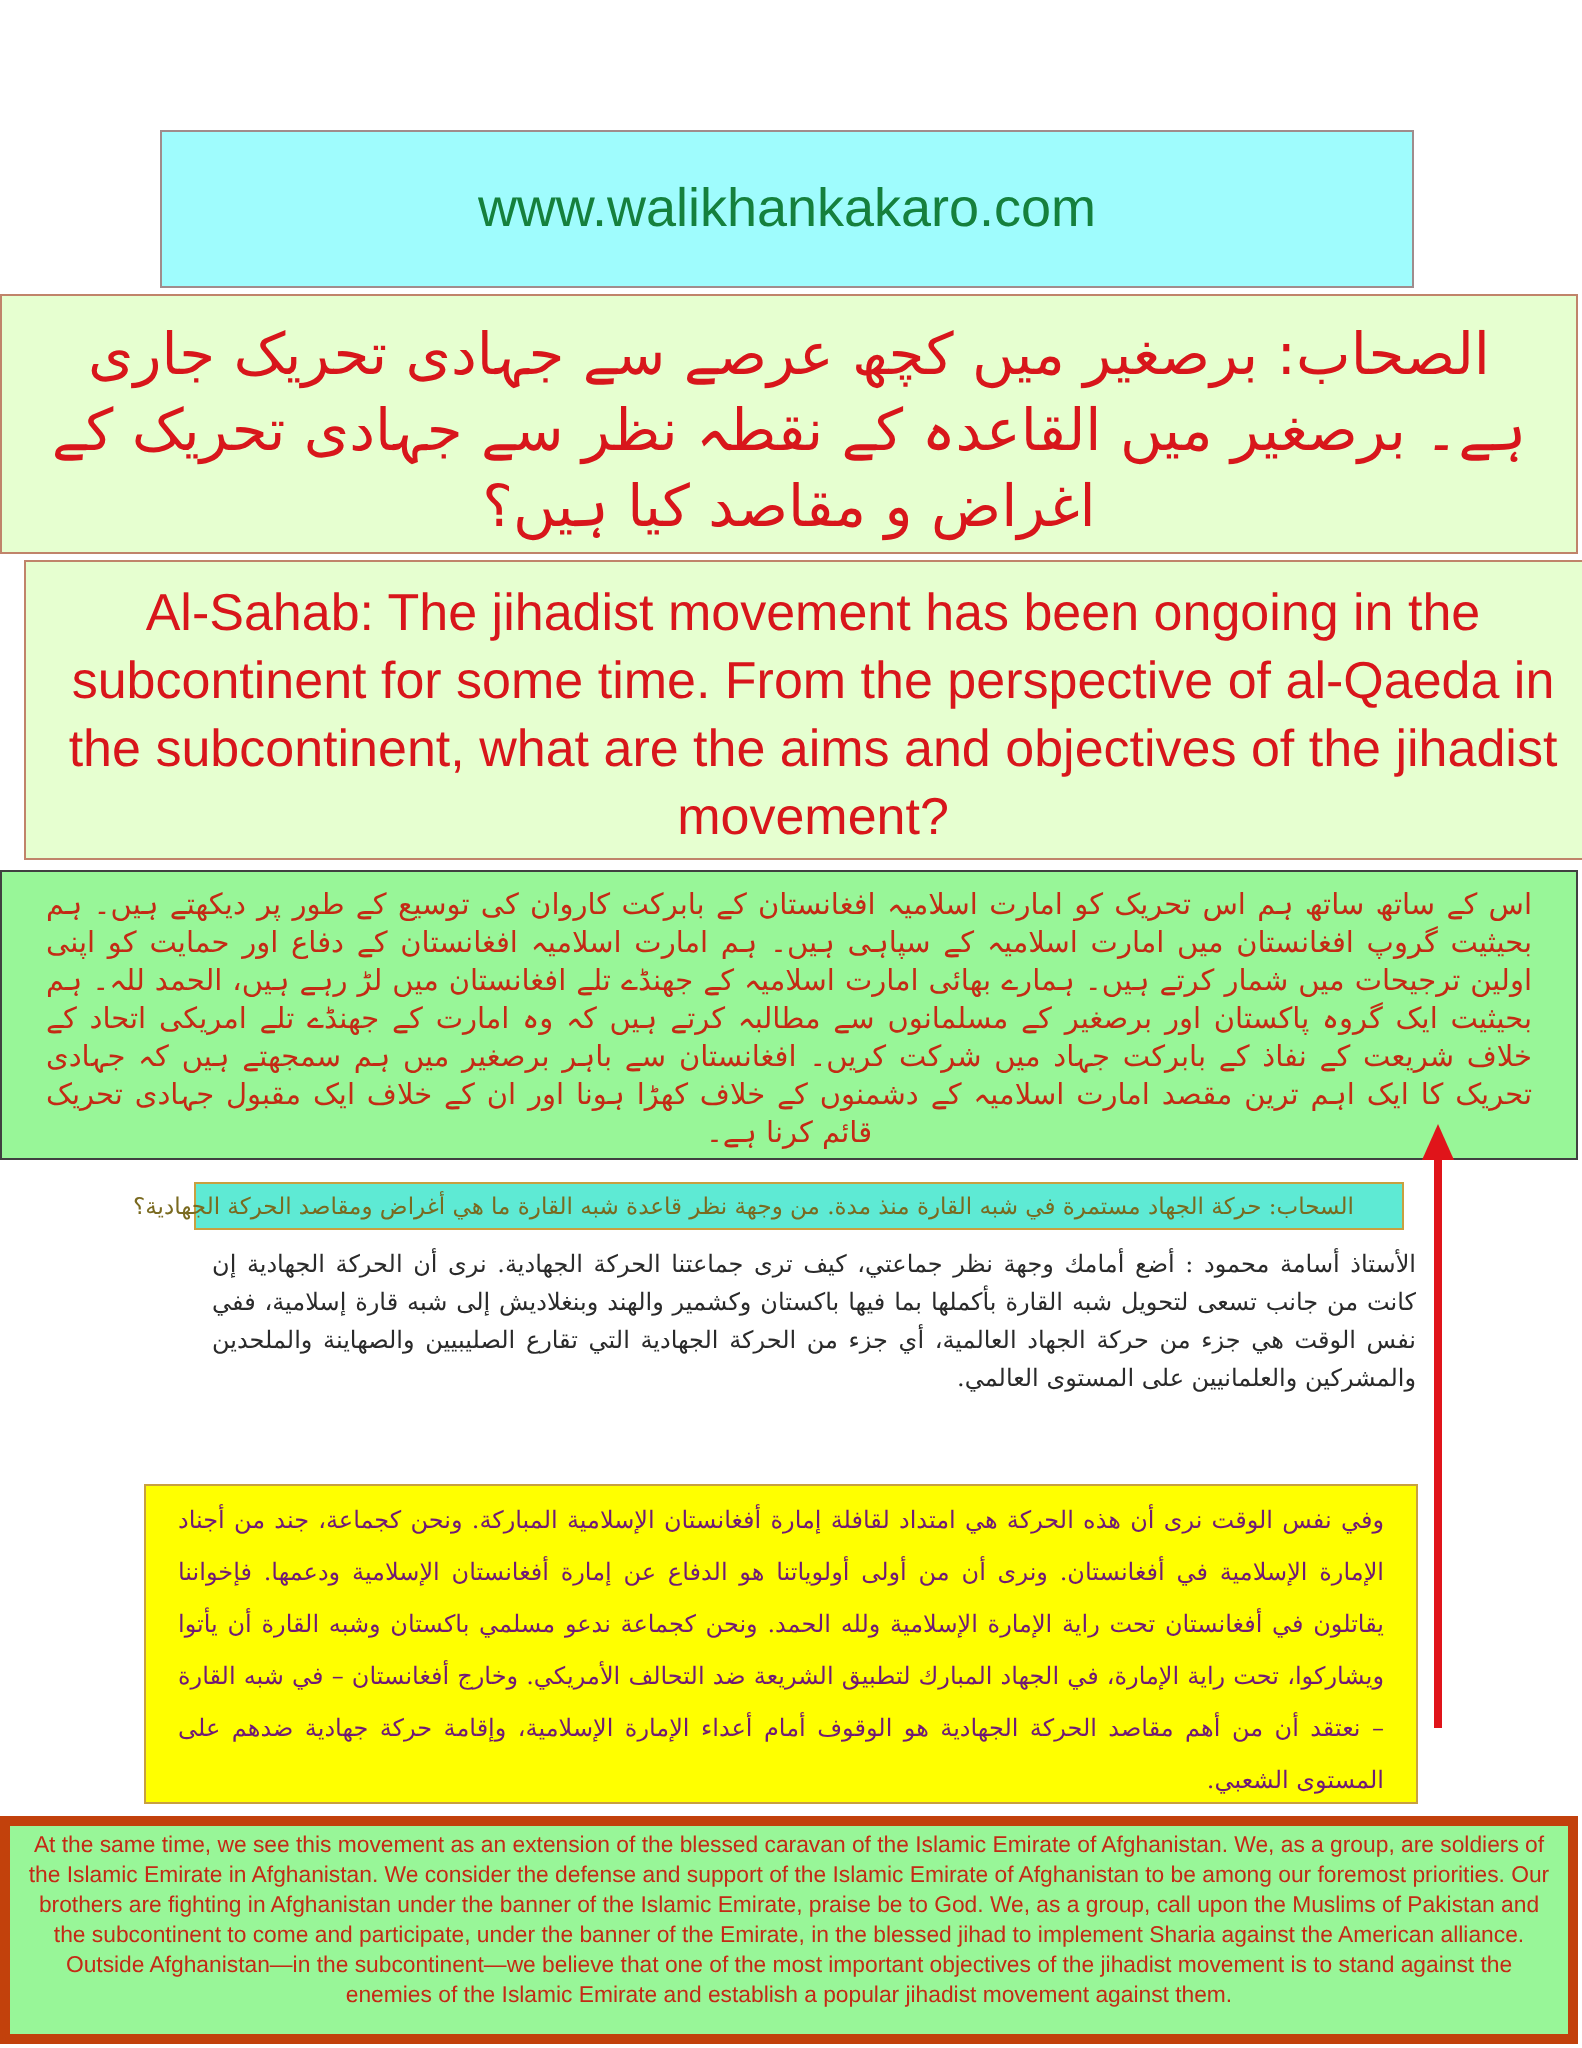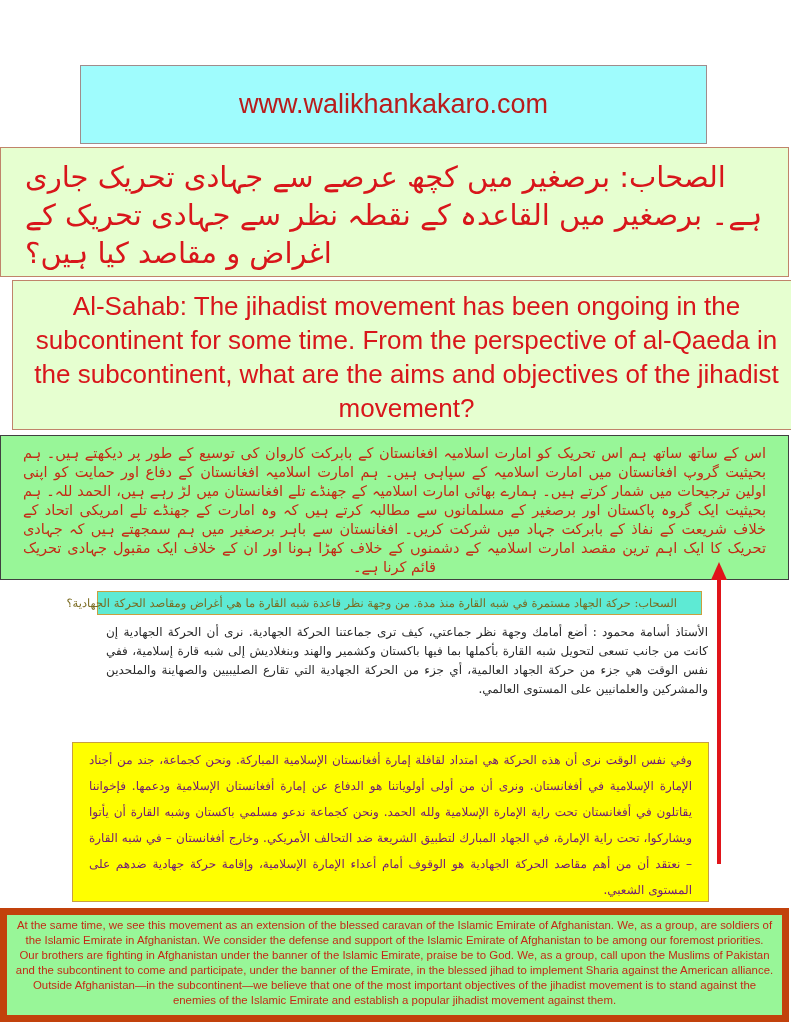--- a/index.html
+++ b/index.html
@@ -1,32 +1,32 @@
 <!DOCTYPE html>
 <html><head>
 <meta charset="utf-8">
 <style>
   html, body { margin: 0; padding: 0; background: #ffffff; }
   body { width: 791px; height: 1024px; position: relative; overflow: hidden; font-family: "Liberation Sans", sans-serif; }
   .box { position: absolute; box-sizing: border-box; }
   .site-box { left: 80px; top: 65px; width: 627px; height: 79px; background: #9ffcfd; border: 1px solid #a08c8c; display: flex; align-items: center; justify-content: center; }
-  .site-text { color: #b91c1c; font-size: 27px; font-family: "Liberation Sans", sans-serif; }
-  .urdu-q { left: 0; top: 147px; width: 789px; height: 130px; background: #e6ffd0; border: 1px solid #c0846a; text-align: left; direction: rtl; padding: 10px 24px 0 24px; }
+  .site-text { color: #15803d; font-size: 27px; font-family: "Liberation Sans", sans-serif; }
+  .urdu-q { left: 0; top: 147px; width: 789px; height: 130px; background: #e6ffd0; border: 1px solid #c0846a; text-align: center; direction: rtl; padding: 10px 24px 0 24px; }
   .urdu-q-text { color: #d8161b; font-size: 29px; line-height: 38px; font-family: "DejaVu Sans", sans-serif; }
   .eng-q { left: 12px; top: 280px; width: 789px; height: 150px; background: #e6ffd0; border: 1px solid #c0846a; text-align: center; padding: 8px 14px 0 14px; }
   .eng-q-text { color: #d8161b; font-size: 26px; line-height: 34px; font-family: "Liberation Sans", sans-serif; }
   .urdu-ans { left: 0; top: 435px; width: 789px; height: 145px; background: #98f698; border: 1px solid #404040; direction: rtl; text-align: justify; text-align-last: center; padding: 8px 22px 0 22px; }
   .urdu-ans-text { color: #c42a15; font-size: 14.5px; line-height: 19px; font-family: "DejaVu Sans", sans-serif; }
   .ar-q { left: 97px; top: 591px; width: 605px; height: 24px; background: #5eead4; border: 1px solid #c8a040; direction: rtl; display: flex; align-items: center; padding: 0 24px; }
   .ar-q-text { color: #7a6a20; font-size: 11.5px; font-family: "DejaVu Serif", serif; white-space: nowrap; }
   .ar-ans1 { left: 88px; top: 623px; width: 620px; height: 108px; direction: rtl; text-align: justify; padding: 0; }
   .ar-ans1-text { color: #2a2a2a; font-size: 12px; line-height: 19px; font-family: "DejaVu Serif", serif; margin-left: 18px; }
   .ar-ans2 { left: 72px; top: 742px; width: 637px; height: 160px; background: #ffff00; border: 1px solid #c8a040; direction: rtl; text-align: justify; padding: 4px 16px 0 16px; }
   .ar-ans2-text { color: #701a75; font-size: 12px; line-height: 26px; font-family: "DejaVu Serif", serif; }
-  .eng-ans { left: 0; top: 908px; width: 789px; height: 114px; background: #98f698; border: 7px solid #c2410c; text-align: center; padding: 3px 8px 0 8px; }
+  .eng-ans { left: 0; top: 908px; width: 789px; height: 114px; background: #98f698; border: 5px solid #c2410c; text-align: center; padding: 3px 8px 0 8px; }
   .eng-ans-text { color: #c42a15; font-size: 11.4px; line-height: 15px; font-family: "Liberation Sans", sans-serif; }
   .arrow-line { left: 717px; top: 578px; width: 4px; height: 286px; background: #e0141a; }
   .arrow-head { left: 711px; top: 562px; width: 0; height: 0; border-left: 8px solid transparent; border-right: 8px solid transparent; border-bottom: 18px solid #e0141a; }
 </style>
 </head>
 <body>
 
 <div class="box site-box">
   <span class="site-text">www.walikhankakaro.com</span>
 </div>

